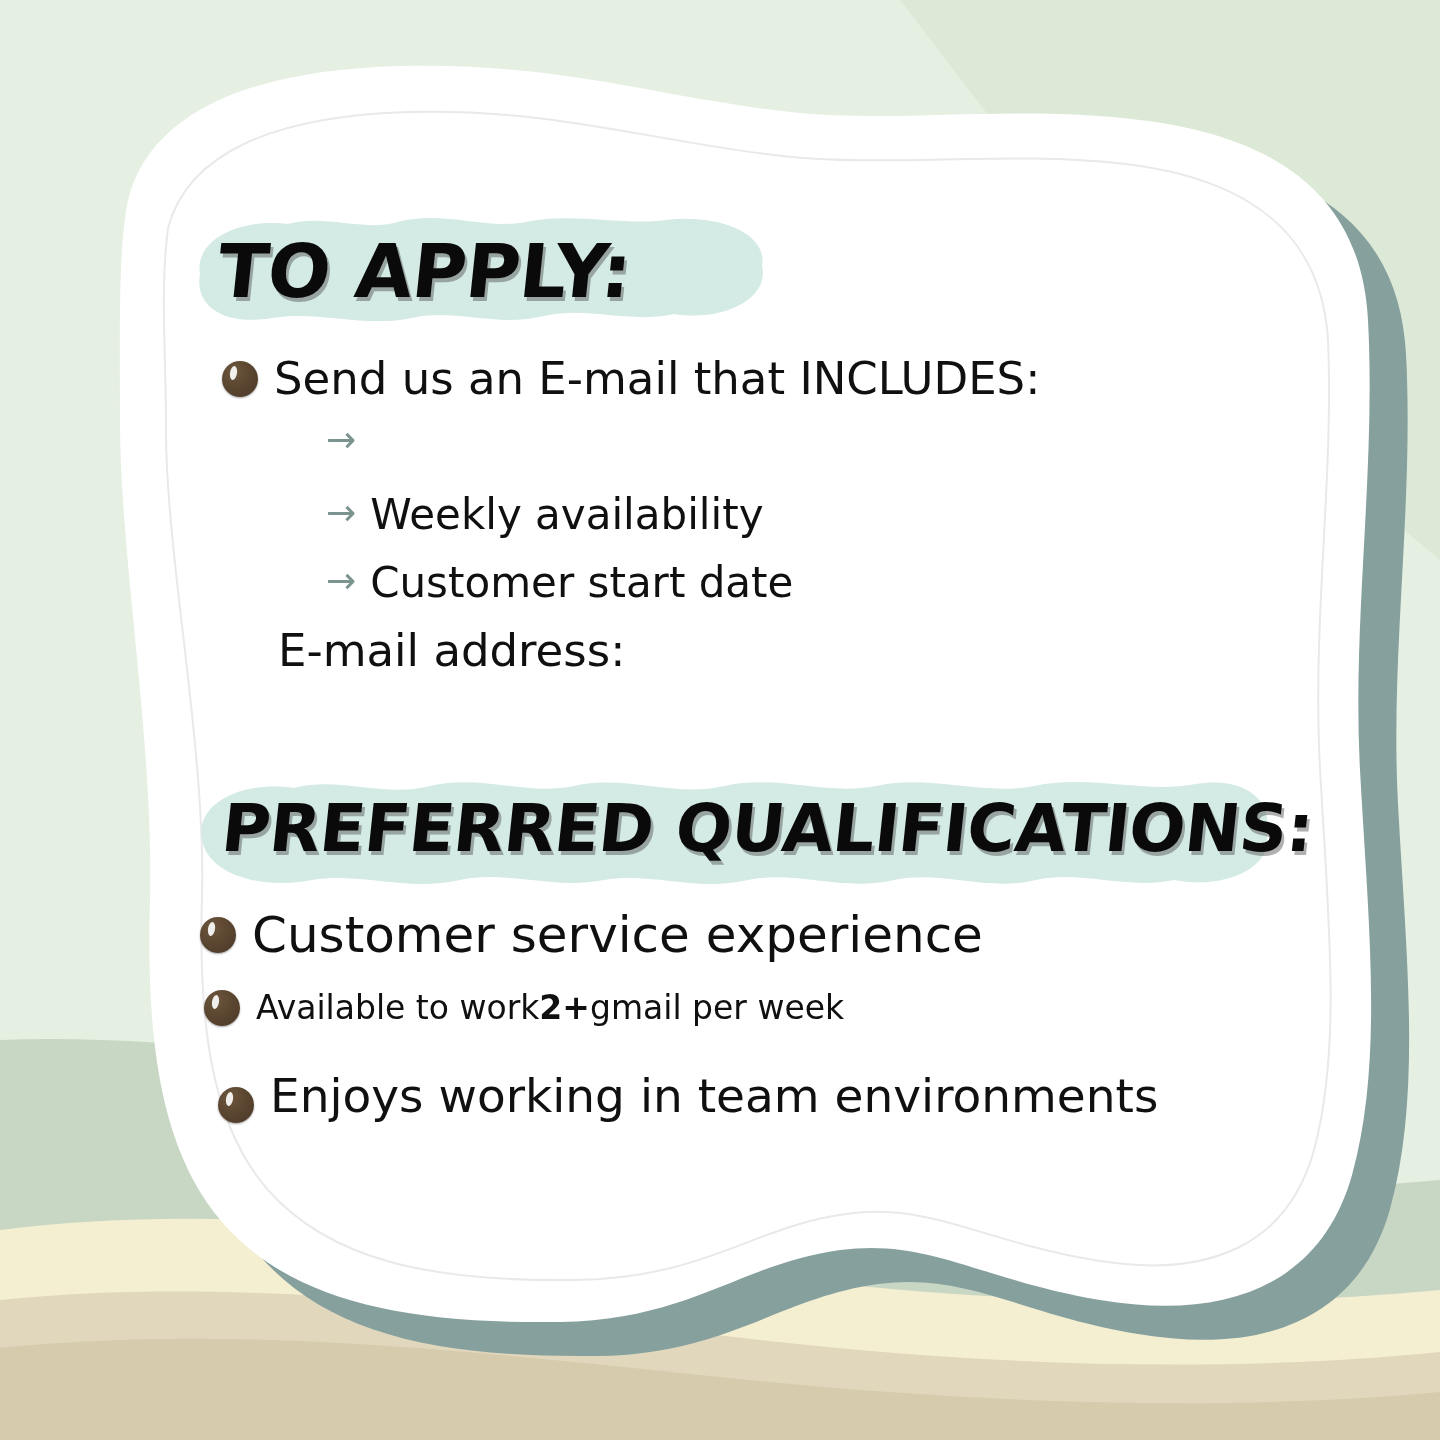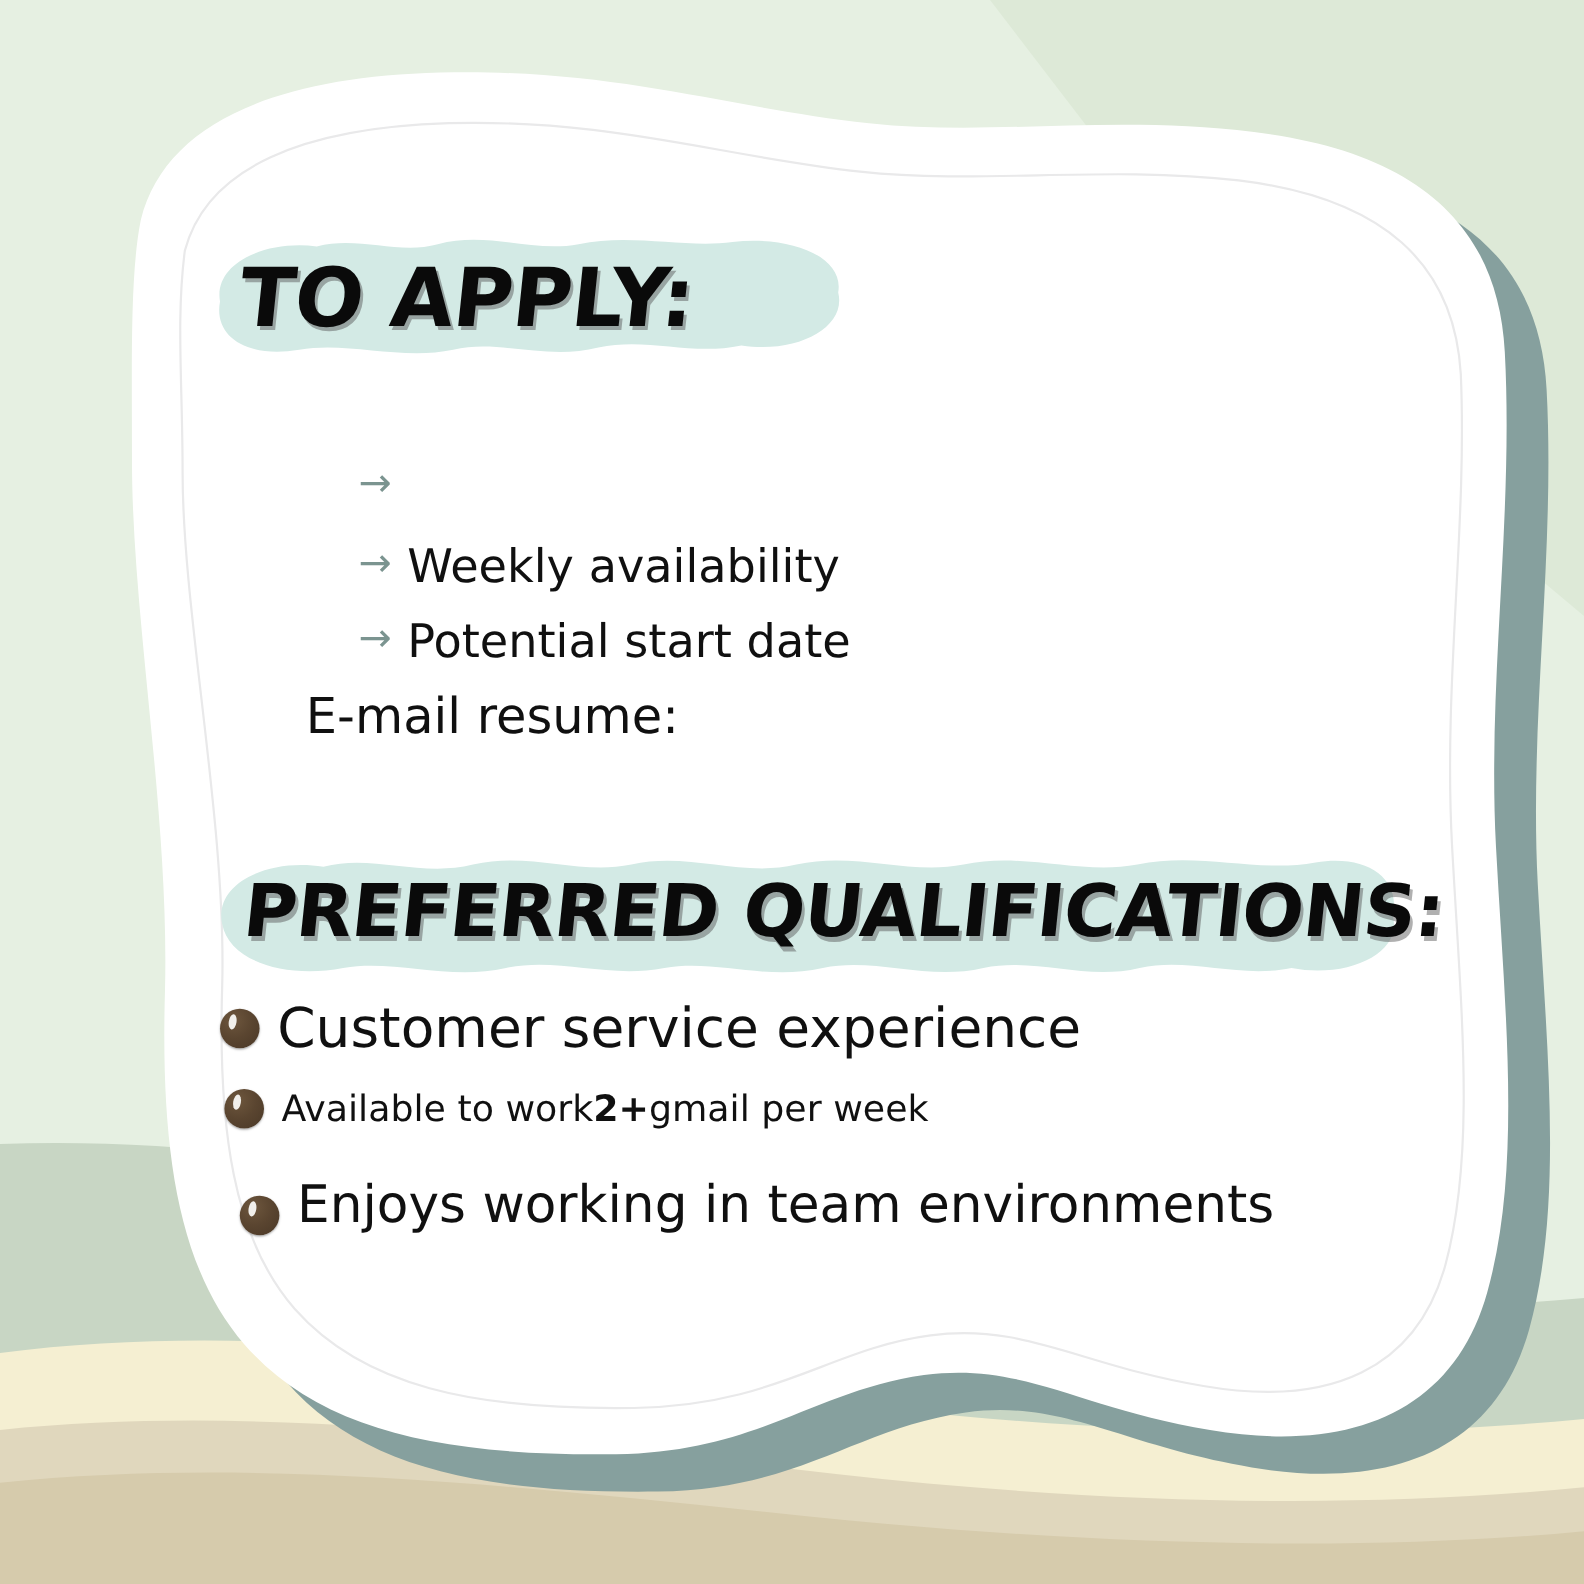--- a/index.html
+++ b/index.html
@@ -182,35 +182,39 @@
 
   <svg class="hl-swoosh" style="left:176px; top:202px; width:610px; height:130px;" viewBox="0 0 610 130">
     <path d="M24,72 C18,38 64,16 112,22 C150,12 186,30 222,20 C268,8 308,28 350,20
              C398,10 448,24 490,18 C540,12 592,30 586,64
              C594,96 548,120 498,112 C452,122 412,104 368,114
              C320,126 278,106 236,116 C188,126 140,108 96,116
              C48,124 18,104 24,72 Z" fill="#d3eae5"></path>
   </svg>
   <div class="hl-heading" id="heading-apply">TO APPLY:</div>
 
+  <div class="row" id="row-send">
+    <span class="bullet"></span>
+    <span class="txt">Send us an E-mail that INCLUDES:</span>
+  </div>
 
   <div class="row" id="row-resume">
     <span class="arrow">→</span>
   </div>
   <div class="row" id="row-weekly">
     <span class="arrow">→</span>
     <span class="txt">Weekly availability</span>
   </div>
   <div class="row" id="row-start">
     <span class="arrow">→</span>
-    <span class="txt">Potential start date</span>
+    <span class="txt">Customer start date</span>
   </div>
 
   <div class="row" id="row-email">
-    <span id="email-label" class="txt">E-mail resume:</span>
+    <span id="email-label" class="txt">E-mail address:</span>
   </div>
 
   <svg class="hl-swoosh" style="left:182px; top:766px; width:1100px; height:132px;" viewBox="0 0 1100 132">
     <path d="M20,74 C12,38 60,14 112,22 C156,10 200,32 248,20
              C300,8 344,30 392,20 C444,8 492,32 542,20
              C596,8 644,30 694,20 C748,8 800,30 852,20
              C908,8 962,28 1014,18 C1062,10 1092,34 1084,66
              C1094,100 1044,124 992,114 C944,124 900,104 854,114
              C804,126 760,104 712,114 C660,126 614,104 566,114
              C514,126 470,106 422,114 C370,124 326,104 278,114

